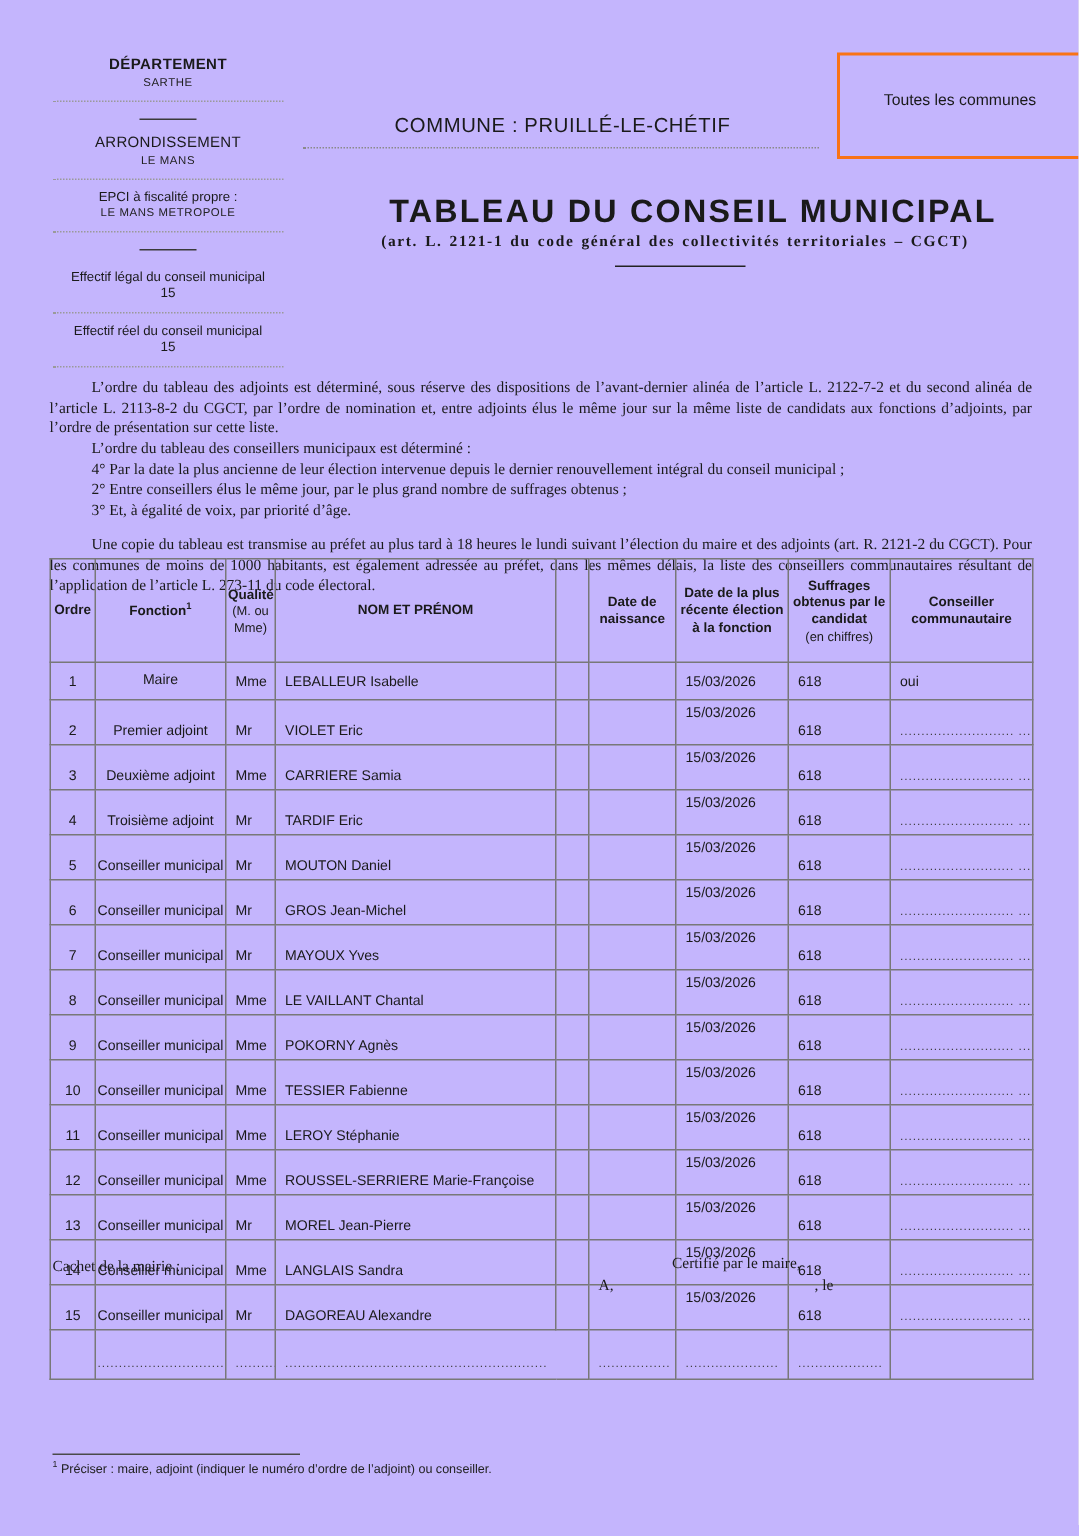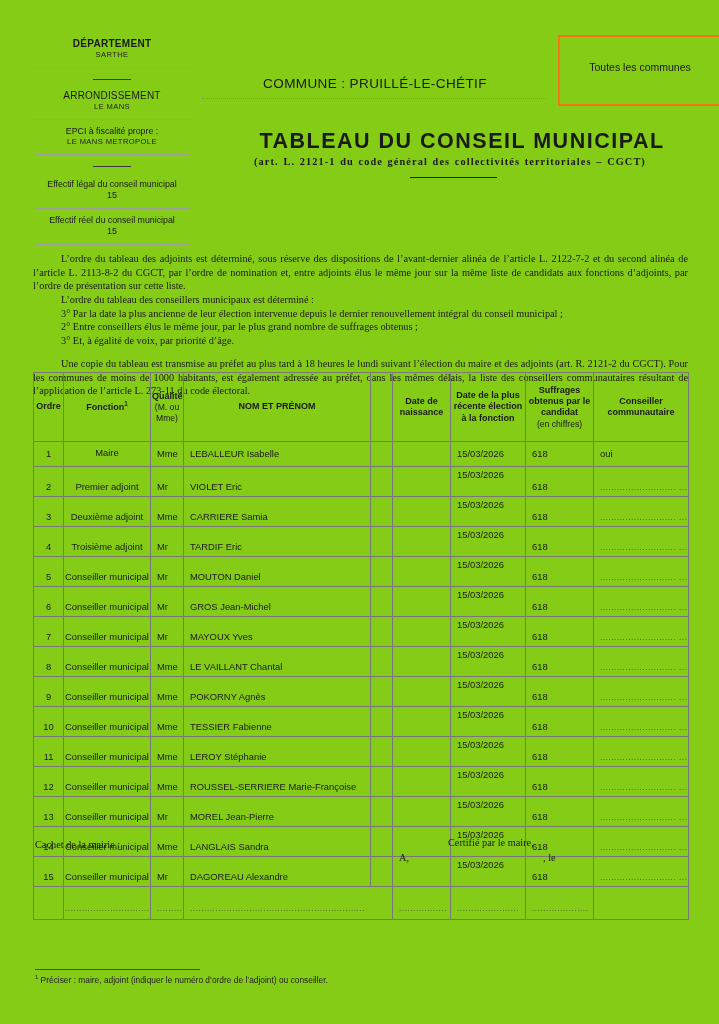--- a/index.html
+++ b/index.html
@@ -1,16 +1,16 @@
 <!DOCTYPE html>
 <html><head>
 <meta charset="utf-8">
 <style>
   html,body{margin:0;padding:0;background:#e8e8e8;}
-  .page{position:relative;width:719px;height:1024px;background:#84cc16;margin:0 auto;
+  .page{position:relative;width:719px;height:1024px;background:#c4b5fd;margin:0 auto;
         font-family:"Liberation Sans",sans-serif;color:#1a1a1a;overflow:hidden;}
 
   
   .sidebar{position:absolute;left:33px;top:38px;width:158px;text-align:center;}
   .sb-title{font-size:10px;font-weight:bold;letter-spacing:0.3px;}
   .sb-head{font-size:10px;letter-spacing:0.2px;}
   .sb-sub{font-size:7.6px;letter-spacing:0.4px;margin-top:1px;color:#222;}
   .sb-txt{font-size:8.8px;margin-top:2px;}
   .sb-num{font-size:9px;margin-top:1px;}
   .sb-dotted{border-bottom:1px dotted #9a9a9a;height:1px;margin:7px 2px 0 2px;}
@@ -97,21 +97,21 @@
     <span>Toutes les communes</span>
   </div>
 
   <div class="title">TABLEAU DU CONSEIL MUNICIPAL</div>
   <div class="subtitle">(art. L. 2121-1 du code général des  collectivités territoriales – CGCT)</div>
   <div class="title-underline"></div>
 
   <div class="paras">
     <p class="sp">L’ordre du tableau des adjoints est déterminé, sous réserve des dispositions de l’avant-dernier alinéa de l’article L. 2122-7-2 et du second alinéa de l’article L. 2113-8-2 du CGCT, par l’ordre de nomination et, entre adjoints élus le même jour sur la même liste de candidats aux fonctions d’adjoints, par l’ordre de présentation sur cette liste.</p>
     <p>L’ordre du tableau des conseillers municipaux est déterminé :</p>
-    <p>3° Par la date la plus ancienne de leur élection intervenue depuis le dernier renouvellement intégral du conseil municipal ;</p>
+    <p>4° Par la date la plus ancienne de leur élection intervenue depuis le dernier renouvellement intégral du conseil municipal ;</p>
     <p>2° Entre conseillers élus le même jour, par le plus grand nombre de suffrages obtenus ;</p>
     <p>3° Et, à égalité de voix, par priorité d’âge.</p>
     <p class="sp">Une copie du tableau est transmise au préfet au plus tard à 18 heures le lundi suivant l’élection du maire et des adjoints (art. R. 2121-2 du CGCT). Pour les communes de moins de 1000 habitants, est également adressée au préfet, dans les mêmes délais, la liste des conseillers communautaires résultant de l’application de l’article L. 273-11 du code électoral.</p>
   </div>
 
   <table class="main">
     <colgroup>
       <col style="width:30px">
         <col style="width:87px">
         <col style="width:33px">

